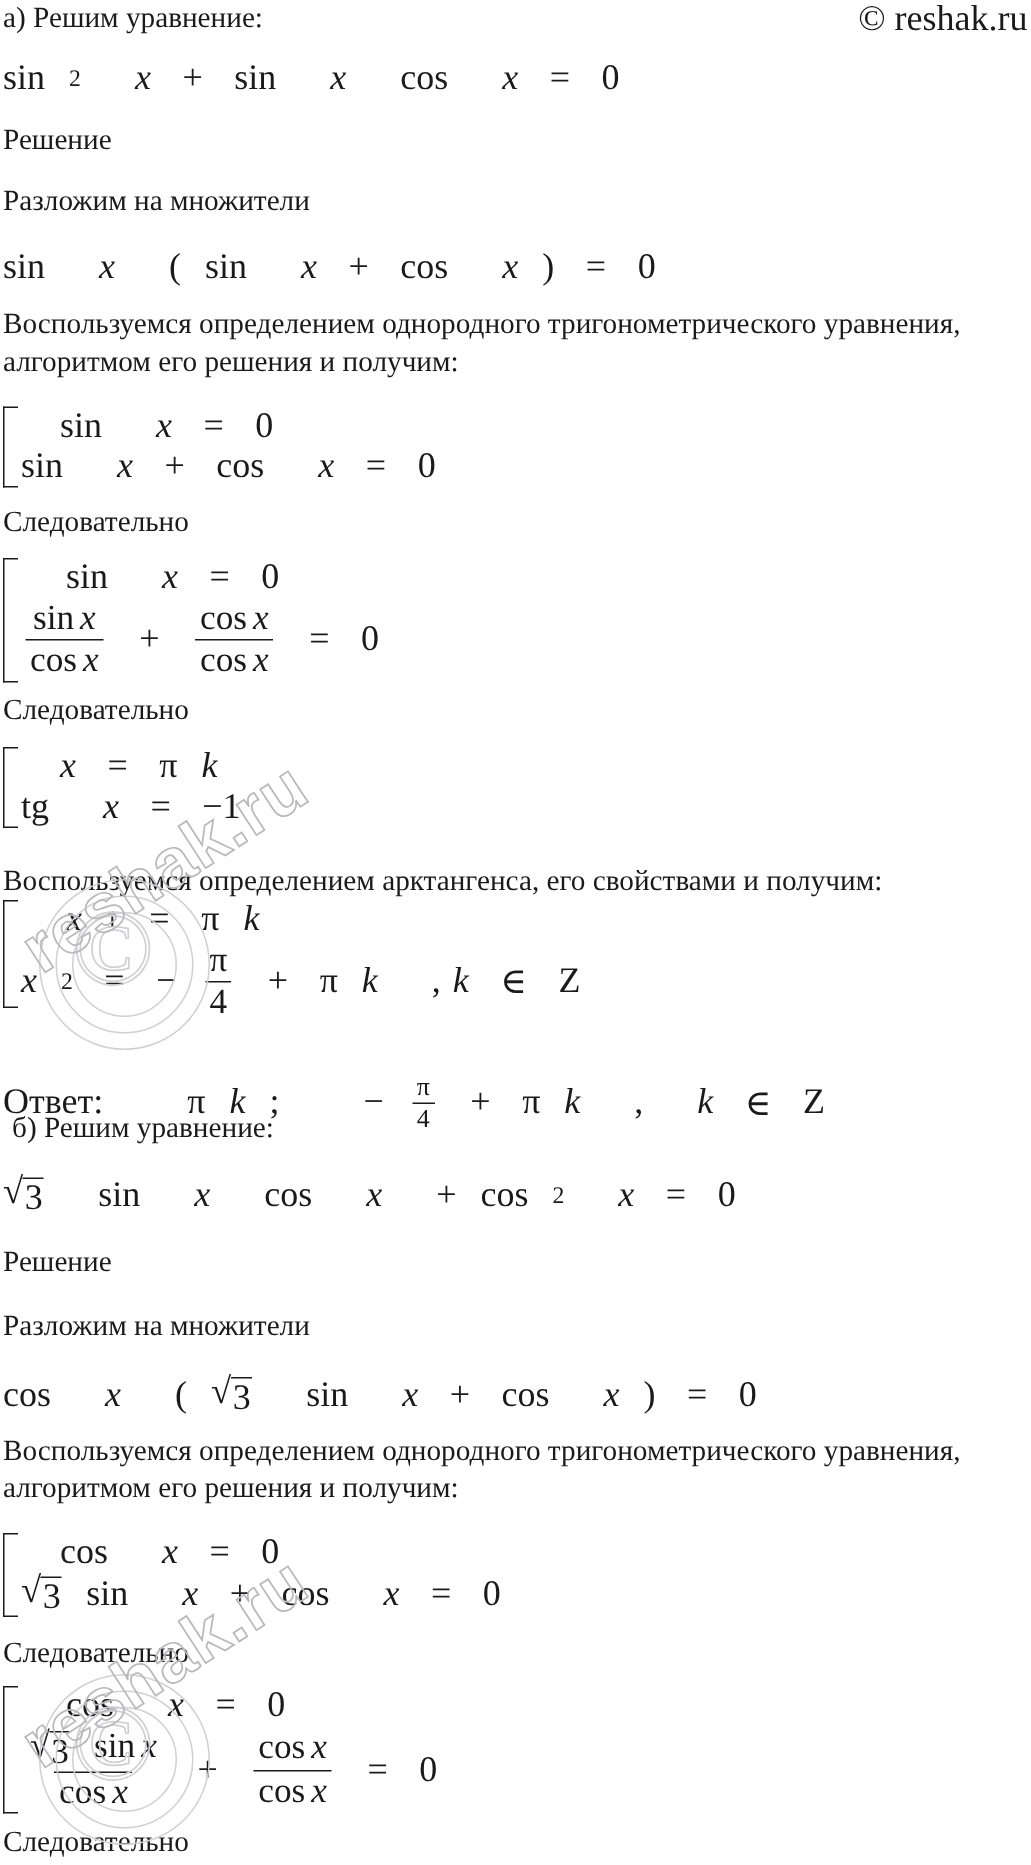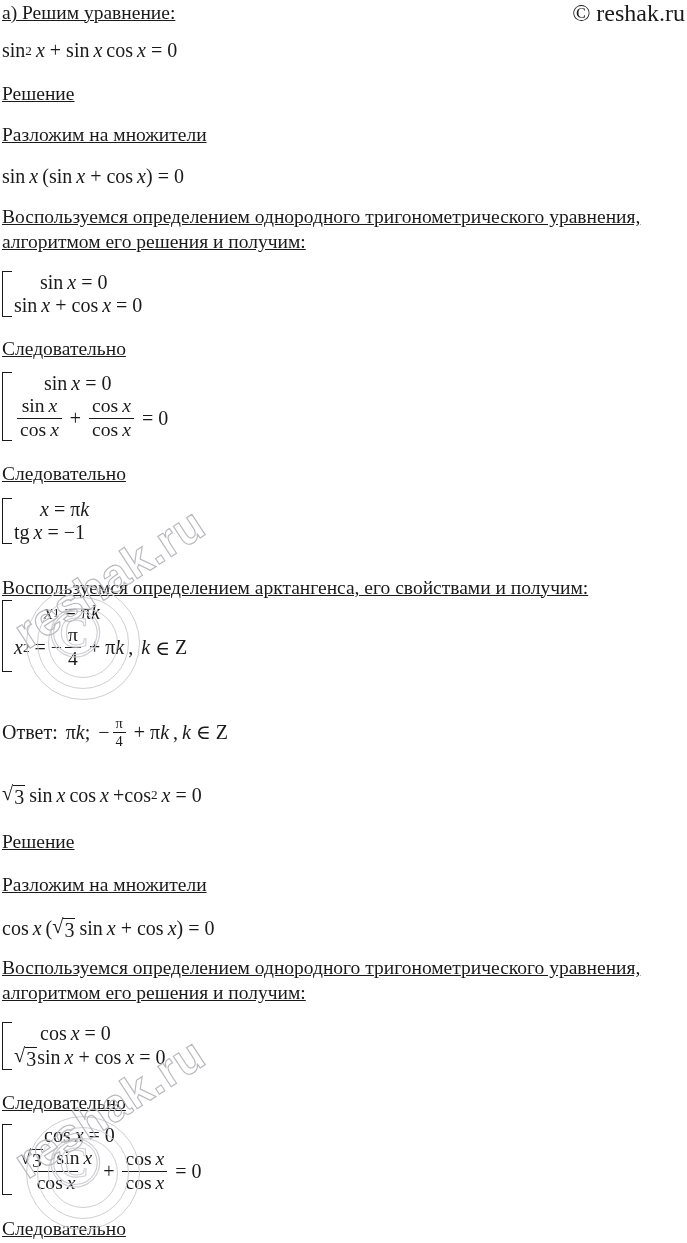--- a/index.html
+++ b/index.html
@@ -70,39 +70,39 @@
     color: #1a1a1a;
     white-space: nowrap;
     z-index: 4;
   }
 
   
   .block {
     position: absolute;
     left: 2px;
     z-index: 2;
-    text-decoration: underline;
   }
   .txt {
     font-family: "Liberation Serif", "DejaVu Serif", serif;
     font-size: 19.5px;
     line-height: 25px;
     color: #1a1a1a;
     white-space: pre-wrap;
   }
   .txt-wide { width: 683px; }
 
   
   .math {
     font-family: "Liberation Serif", "DejaVu Serif", serif;
-    font-size: 20px;
+    font-size: 24px;
     color: #1a1a1a;
     white-space: nowrap;
     display: inline-flex;
     align-items: center;
+    gap: 16px;
   }
   .var { font-style: italic; }
   .fn  { font-style: normal; }
   .op  { padding: 0 5px; }
   .sup {
     font-size: 0.66em;
     vertical-align: super;
     line-height: 0;
     font-style: normal;
   }
@@ -403,20 +403,23 @@
         <span class="var">k</span>
       <span class="sp"></span>
         <span>,</span>
         <span class="sp"></span>
       <span class="var">k</span>
         <span class="op">∈</span>
         <span class="fn">Z</span>
     </span>
   </div>
 
+  <div class="block" style="left:8px; top:740px;">
+    <span class="txt">б) Решим уравнение:</span>
+  </div>
 
   <div class="block" style="top:783px;">
     <span class="math">
       <span class="rad">
         <span class="sign">√</span>
           <span class="rand">3</span>
       </span>
       <span class="sp"></span>
       <span class="fn">sin</span>
         <span class="sp"></span>

